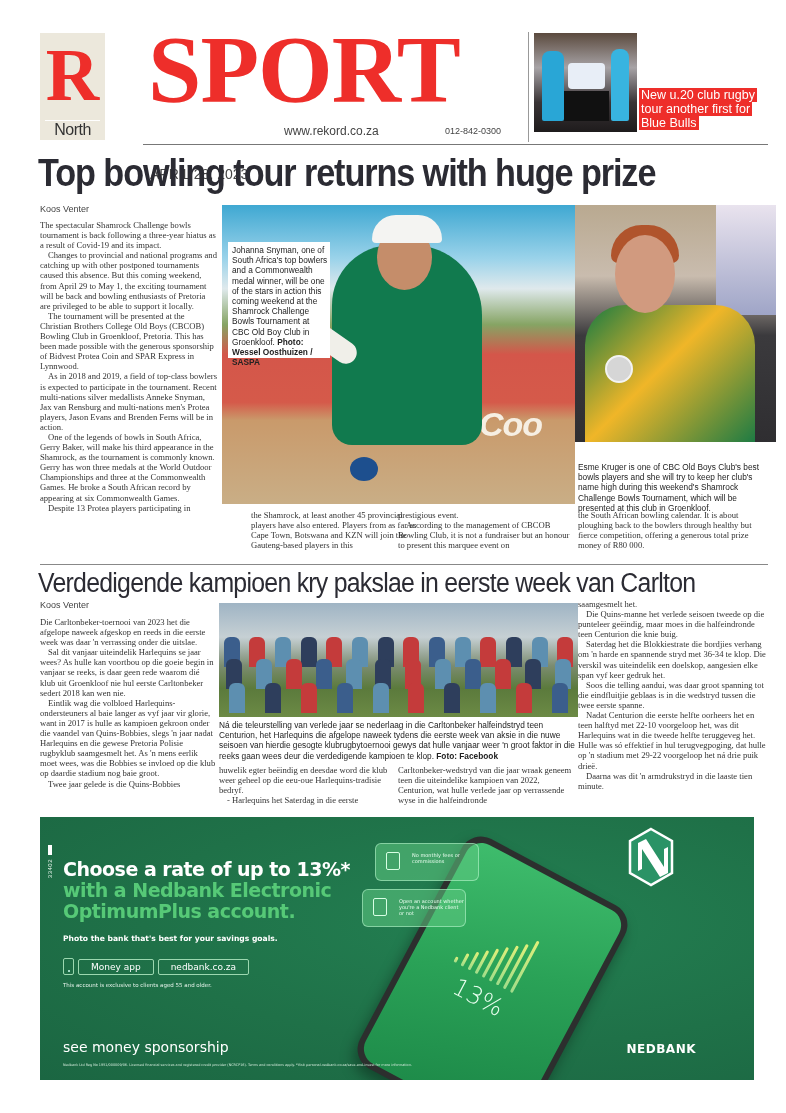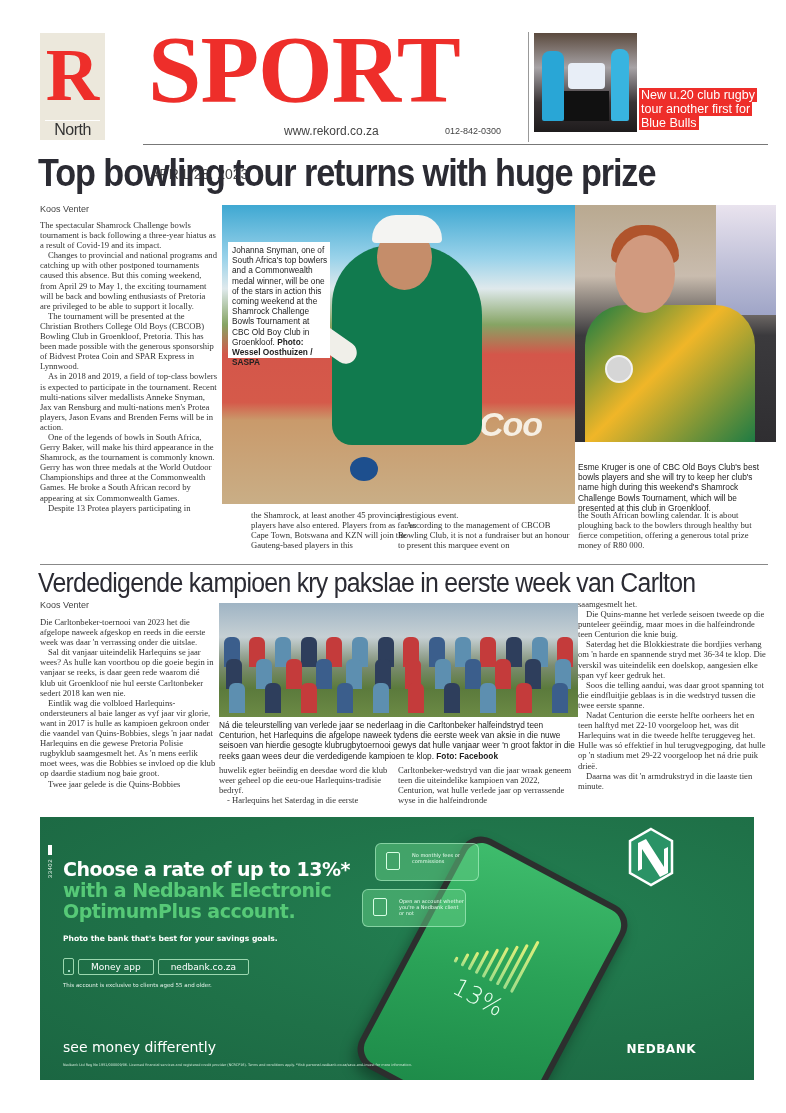--- a/index.html
+++ b/index.html
@@ -279,16 +279,16 @@
   <div class="ad-card" style="left:322px; top:72px;">
     <div class="ic"></div>
     <div class="t">Open an account whether you're a Nedbank client or not</div>
   </div>
 
   <svg class="ad-logo" viewBox="0 0 46 60">
     <polygon points="23,2 44,14 44,46 23,58 2,46 2,14" fill="#2a9366" stroke="#ffffff" stroke-width="2.5"></polygon>
     <polygon points="10,16 18,12 36,40 36,22 40,20 40,46 32,50 14,22 14,42 10,44" fill="#ffffff"></polygon>
   </svg>
 
-  <div class="ad-slogan">see money differently</div>
+  <div class="ad-slogan">see money sponsorship</div>
   <div class="ad-legal">Nedbank Ltd Reg No 1951/000009/06. Licensed financial services and registered credit provider (NCRCP16). Terms and conditions apply. *Visit personal.nedbank.co.za/save-and-invest for more information.</div>
   <div class="ad-brand">NEDBANK</div>
 </div>
 
 </body></html>

